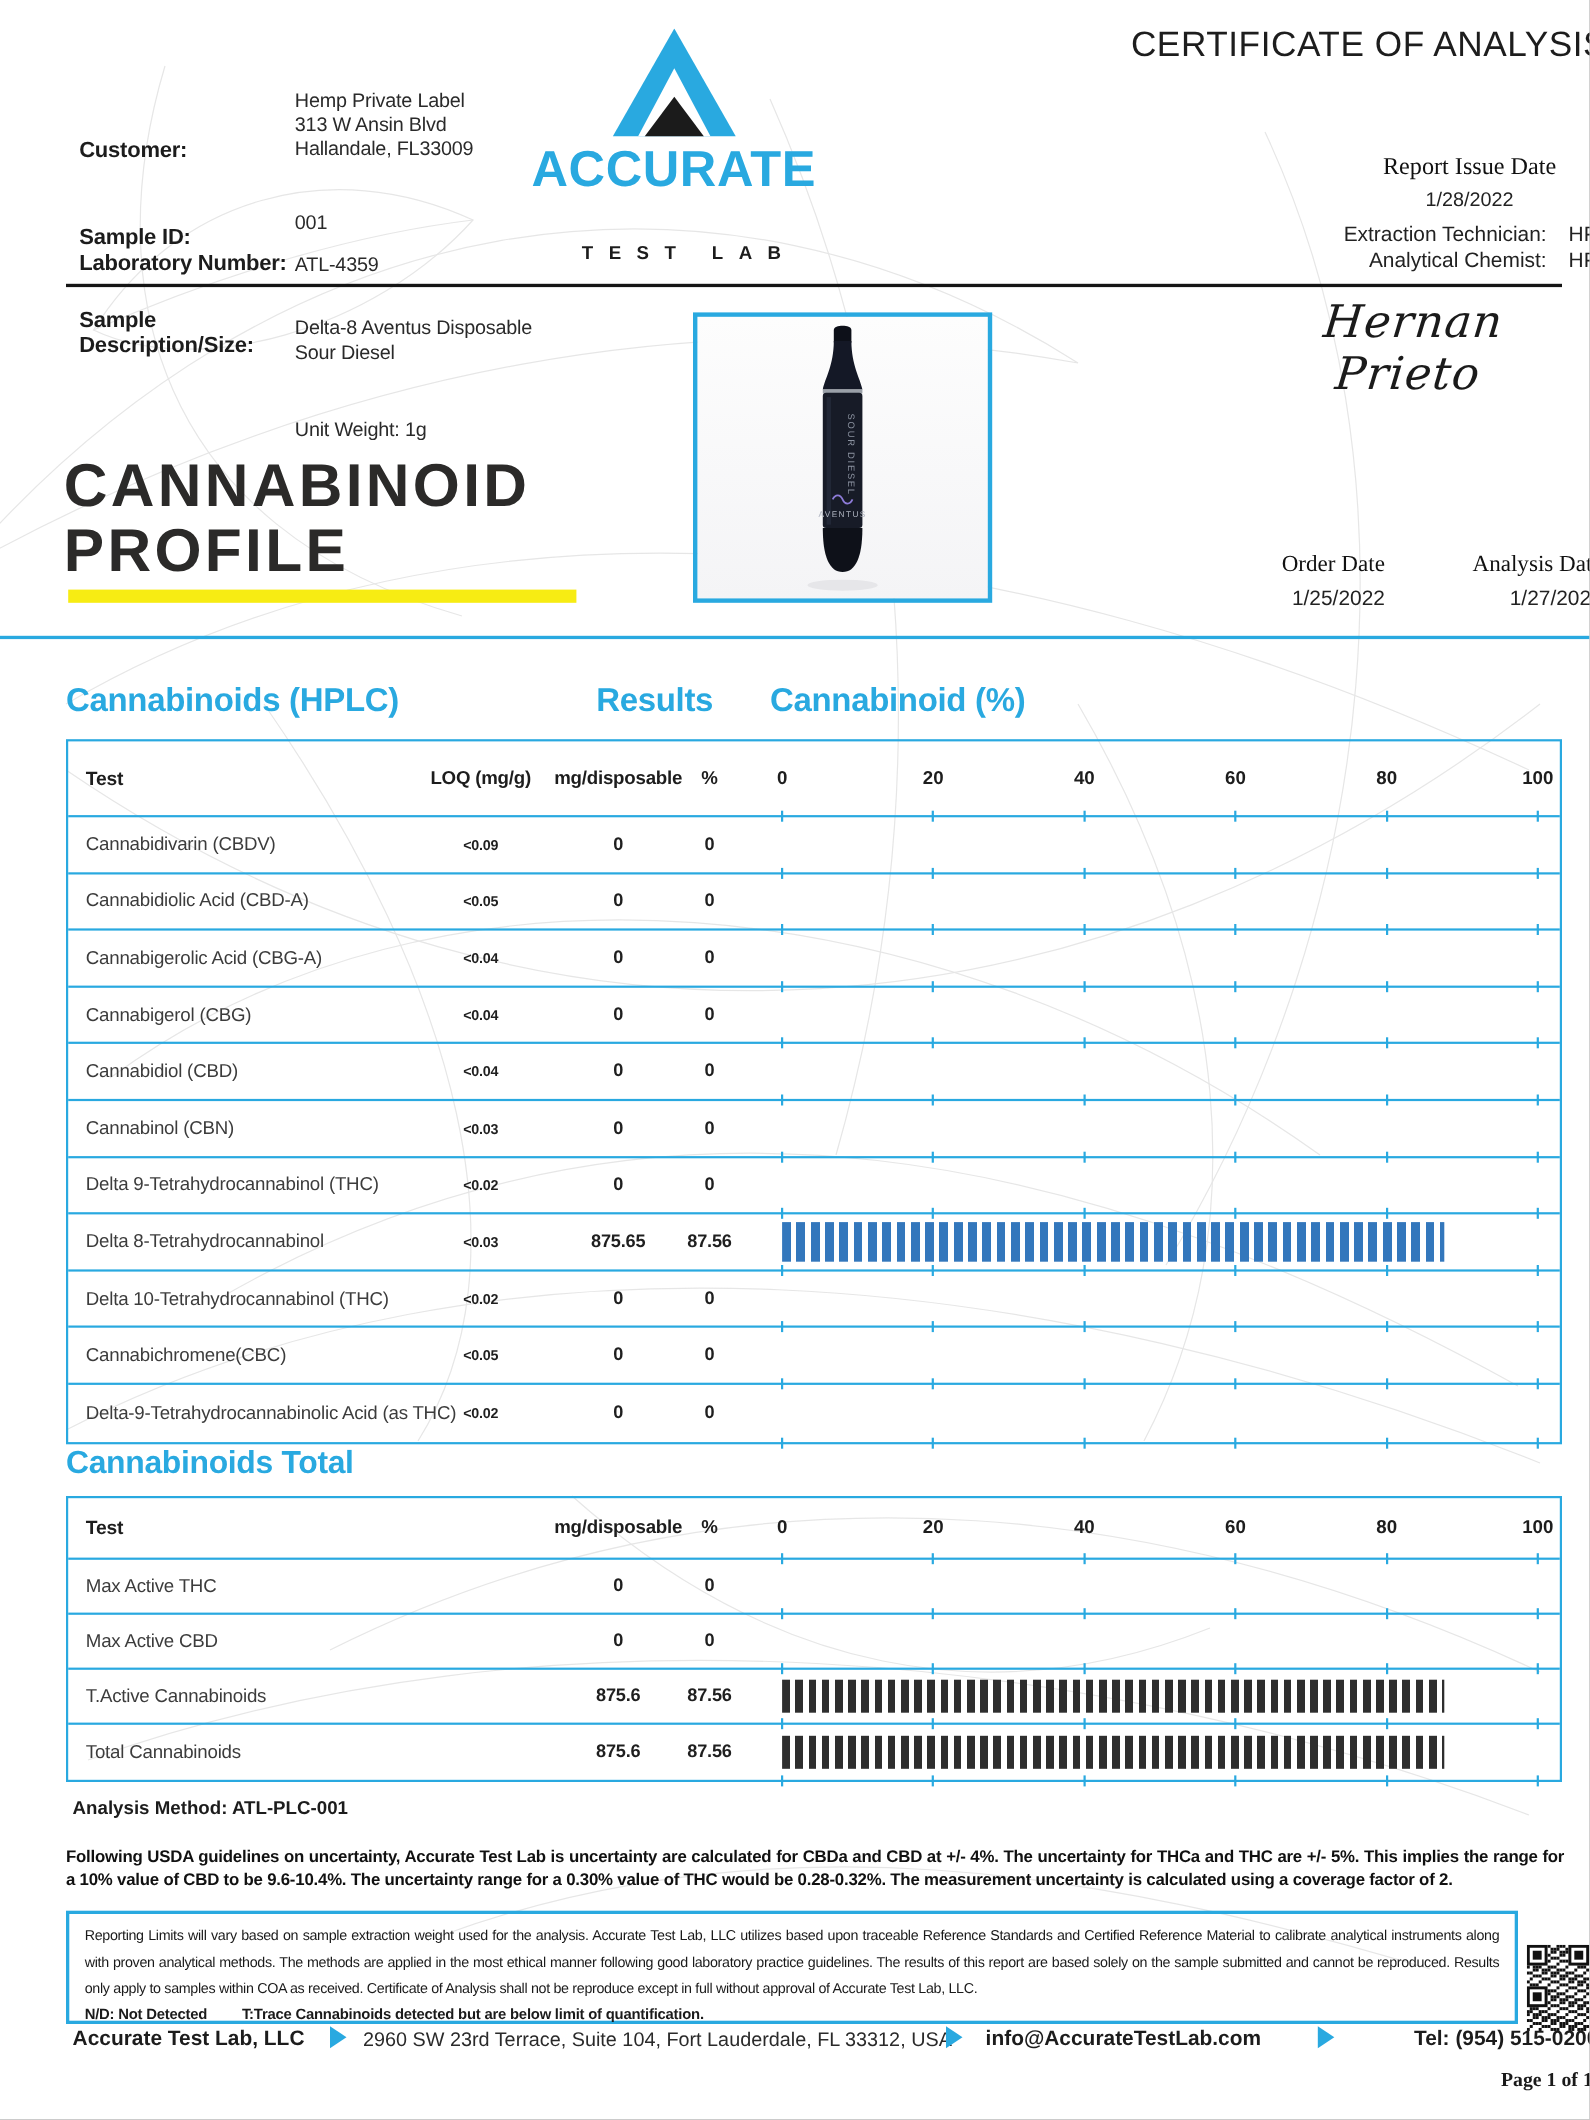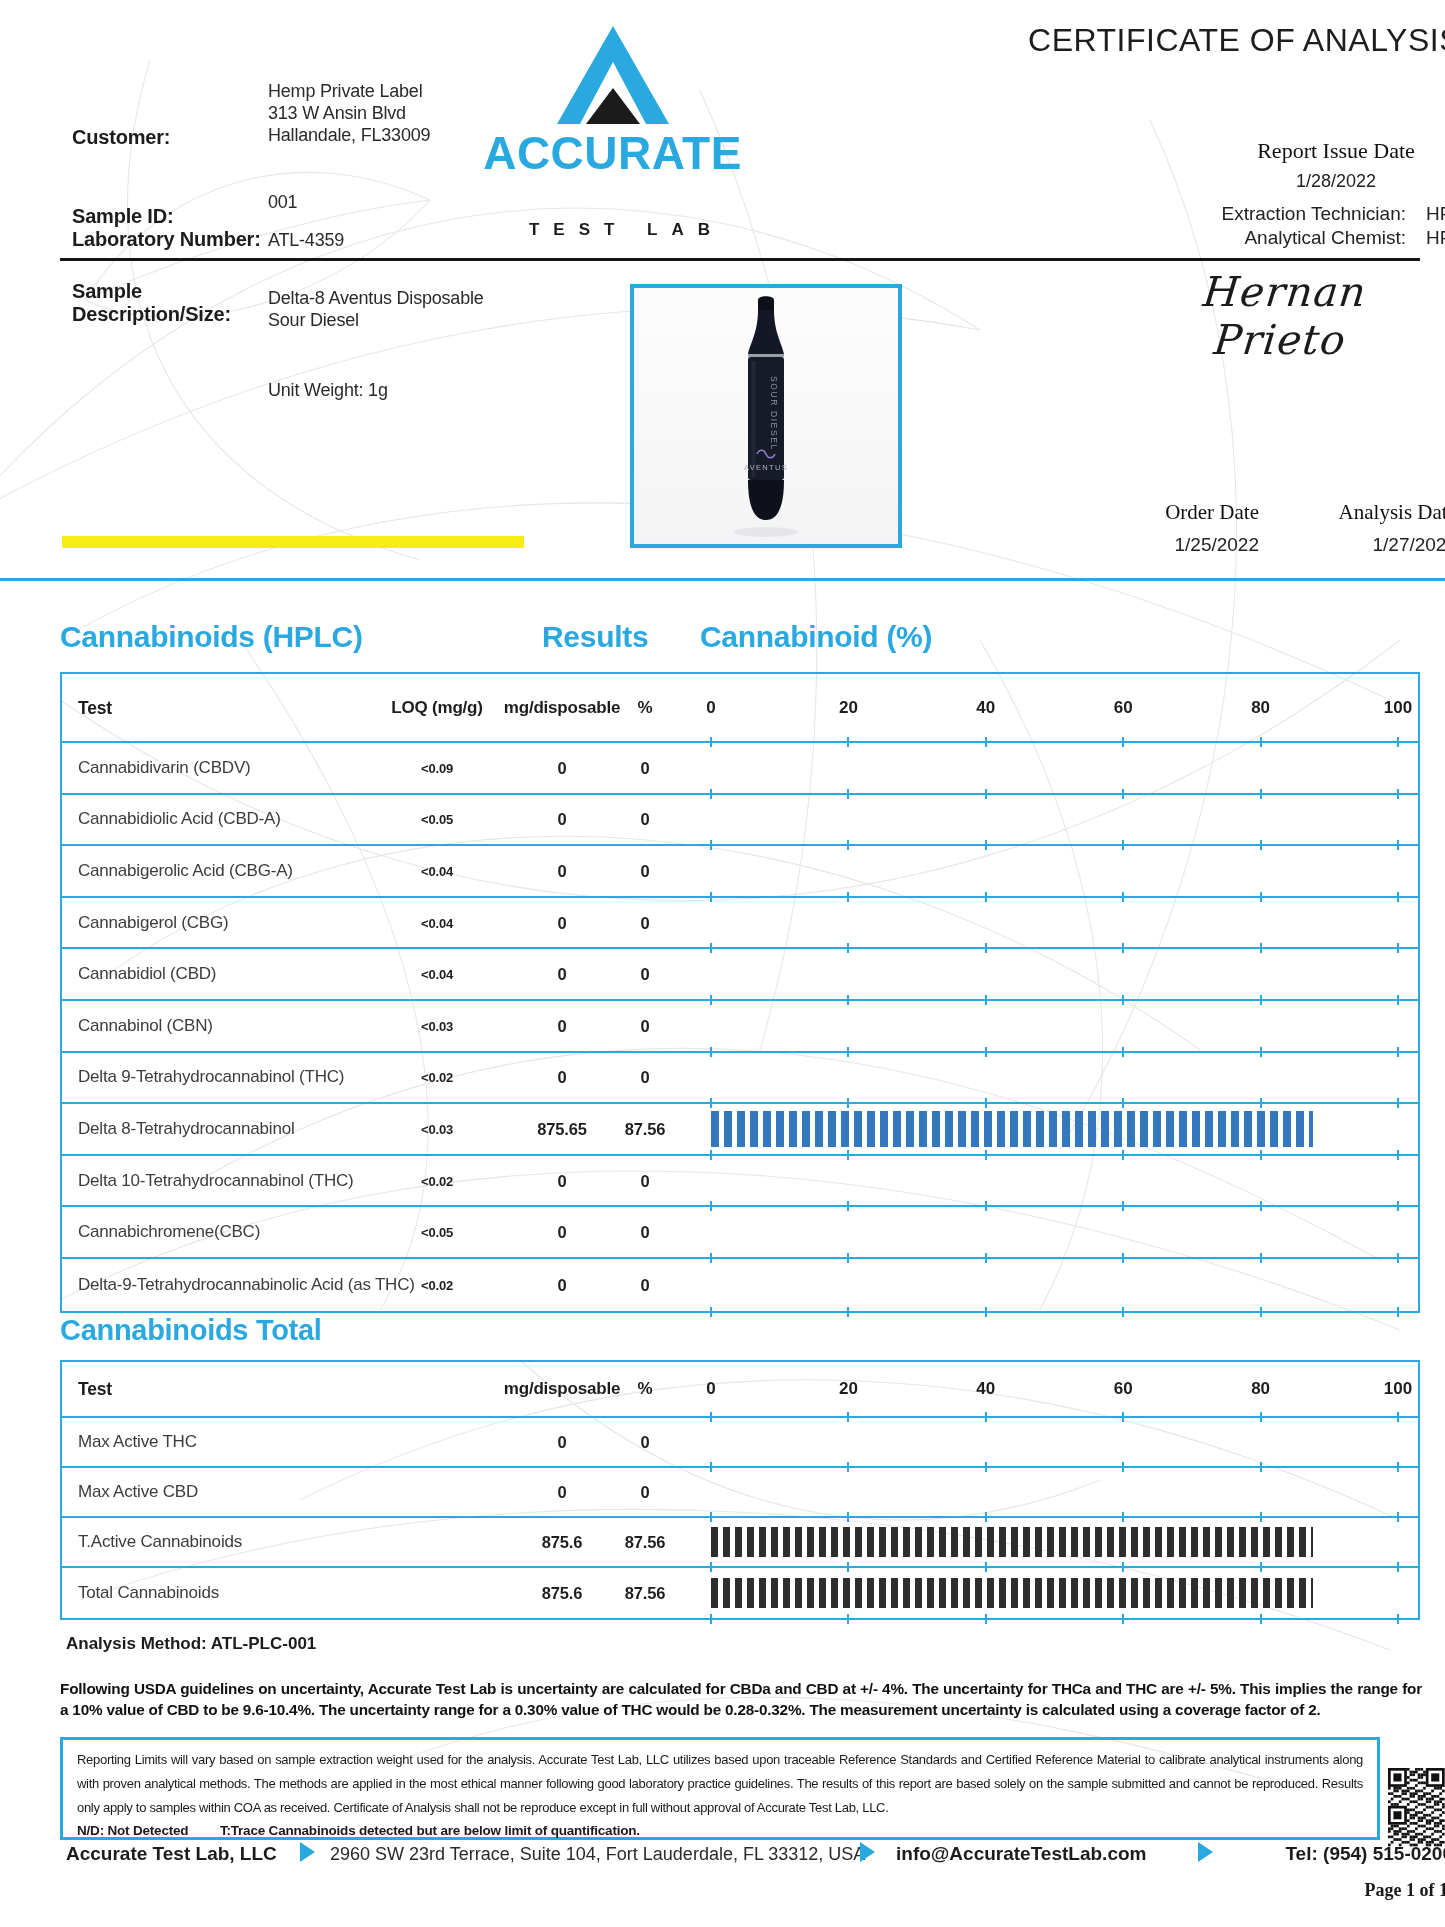--- a/index.html
+++ b/index.html
@@ -178,20 +178,24 @@
   <div class="abs z lbl lbl-desc">
     <div>Sample</div>
     <div>Description/Size:</div>
   </div>
   <div class="abs z val val-desc">
     <div>Delta-8 Aventus Disposable</div>
     <div>Sour Diesel</div>
   </div>
   <div class="abs z val val-unit">Unit Weight: 1g</div>
 
+  <div class="abs z big-title">
+    <div>CANNABINOID</div>
+    <div>PROFILE</div>
+  </div>
   <div class="abs z yellow-bar"></div>
 
   <div class="abs z product-box">
     <svg width="130" height="245" viewBox="0 0 120 245">
       <ellipse cx="60" cy="238" rx="32" ry="5" fill="#e6e6e9"></ellipse>
       <path d="M52,6 C52,1 68,1 68,6 L68,17 C68,22 52,22 52,17 Z" fill="#0d1019"></path>
       <path d="M52,16 C52,38 44,50 42,60 L78,60 C76,50 68,38 68,16 Z" fill="#141826"></path>
       <rect x="42" y="60" width="36" height="3.5" fill="#9aa0a8"></rect>
       <rect x="42" y="63" width="36" height="123" rx="3" fill="#171b27"></rect>
       <rect x="45.5" y="67" width="4" height="116" fill="#262c3d" opacity="0.7"></rect>

